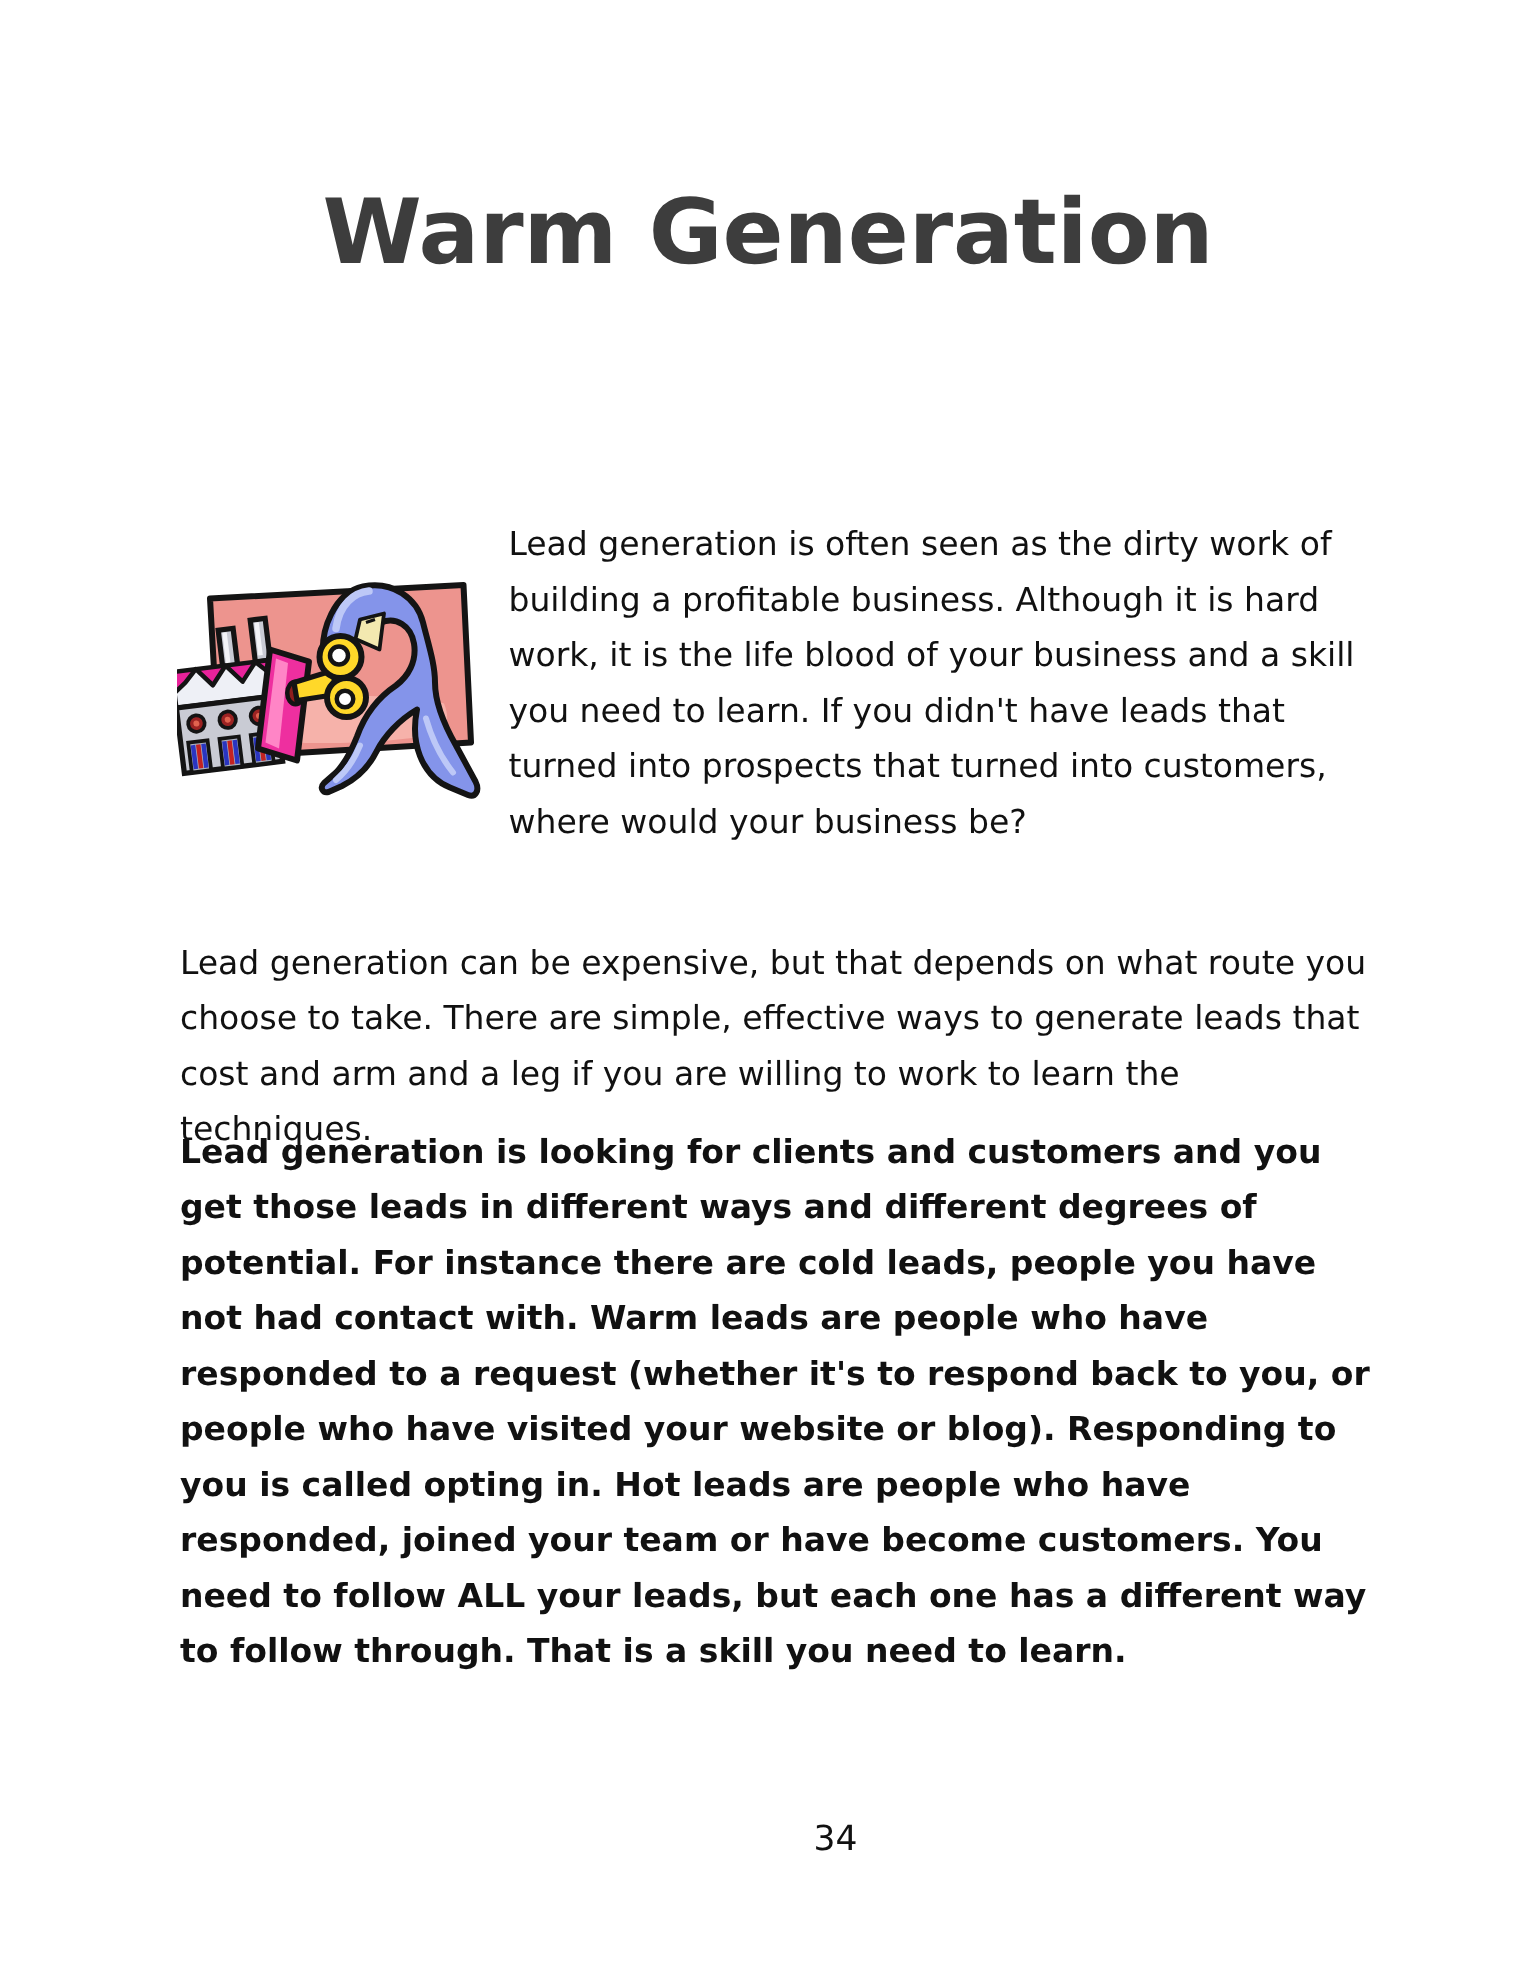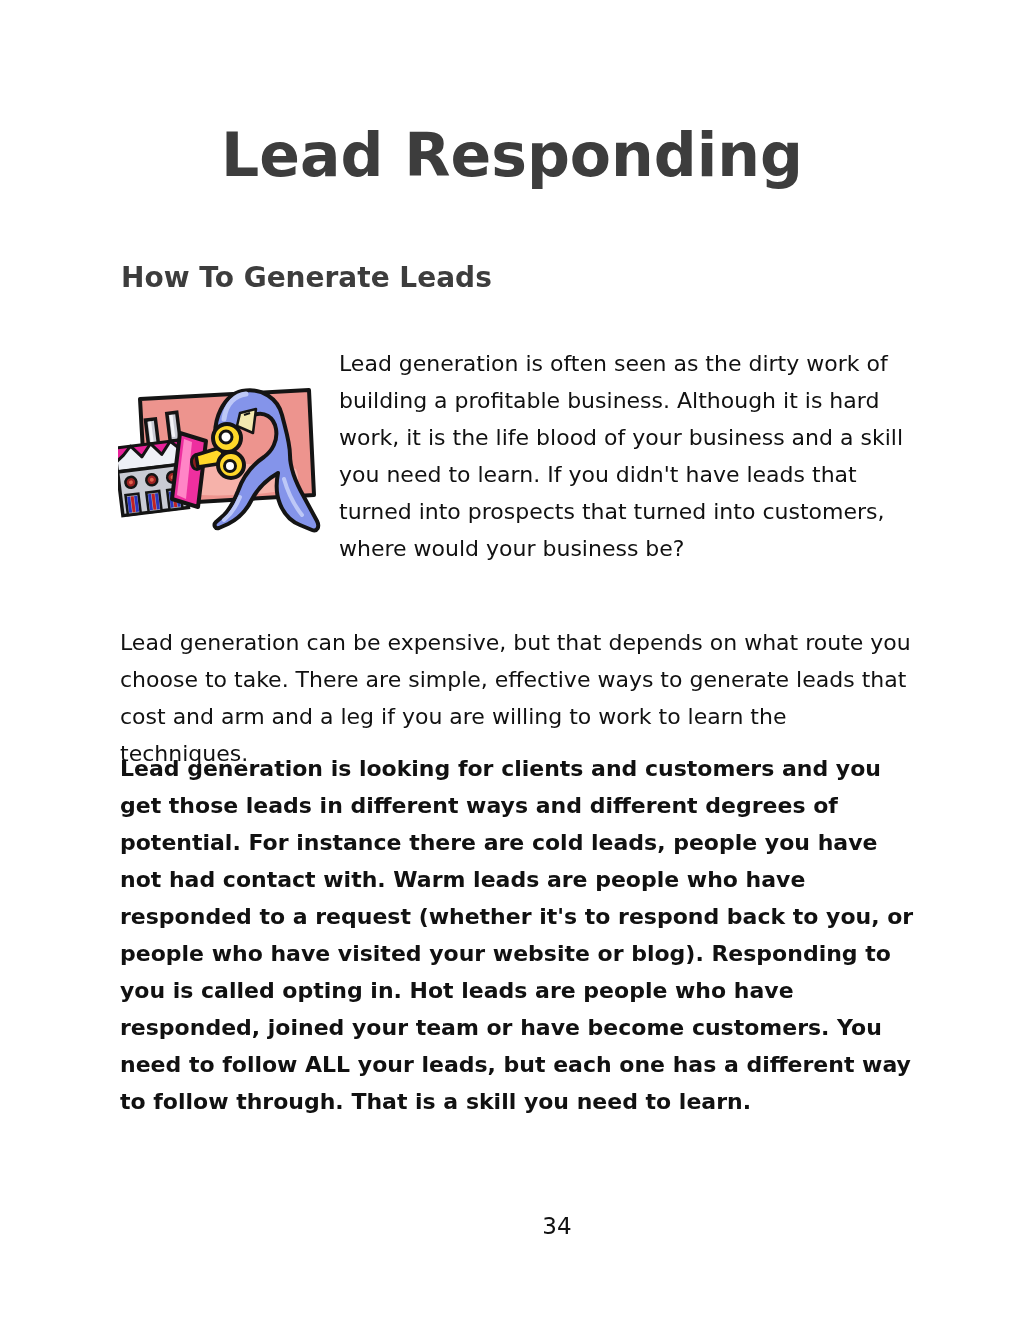--- a/index.html
+++ b/index.html
@@ -85,23 +85,22 @@
     line-height: 32px;
     color: #111111;
     padding-left: 45px;
   }
 </style>
 </head>
 <body>
 
 <div class="page">
 
-  <h1 class="title">Lead Responding</h1>
+  <h1 class="title">Warm Generation</h1>
 
-  <h2 class="section-heading">How To Generate Leads</h2>
 
   <div class="illustration">
     <svg viewBox="0 0 210 170" aria-hidden="true">
 
       <polygon points="22,26 191,17 196,122 28,132" fill="#ed948e" stroke="#141414" stroke-width="4" stroke-linejoin="round"></polygon>
       <path d="M 38,100 C 60,90 150,88 178,96 C 182,106 180,112 175,116 C 130,125 70,123 42,119 C 36,112 35,106 38,100 Z" fill="#f6b2aa"></path>
 
       <path d="M 98,70
                C 94,46 106,22 124,18
                C 144,14 160,26 164,42

